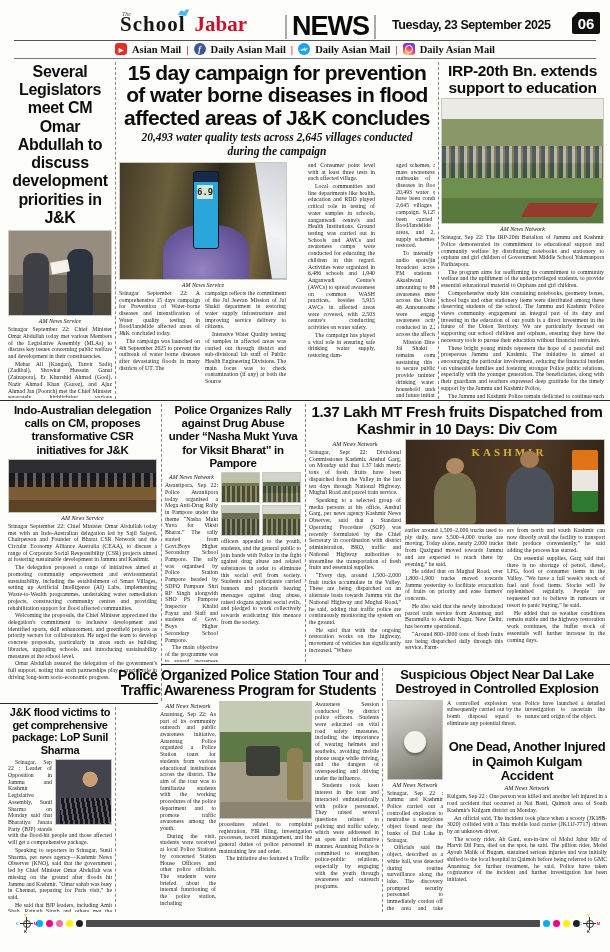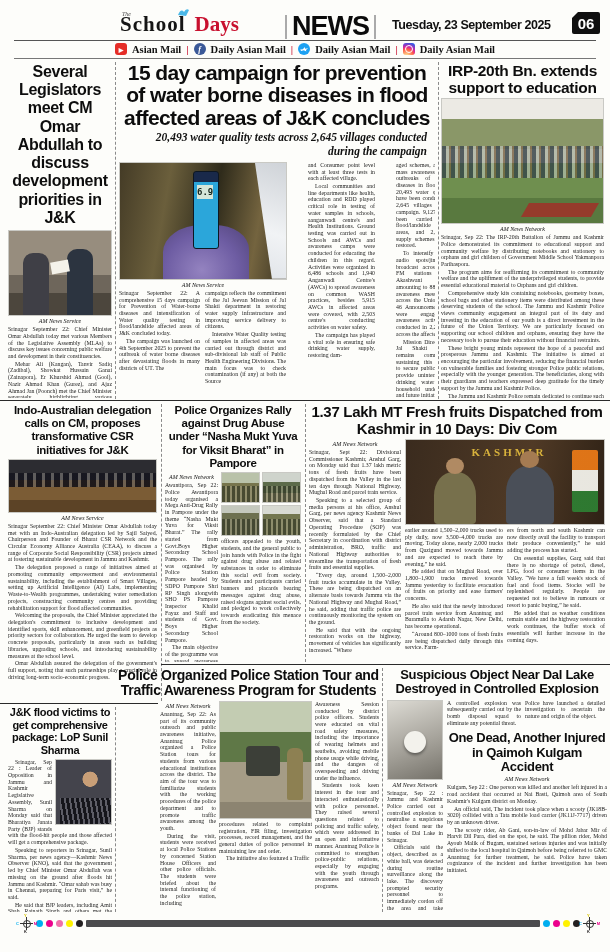--- a/index.html
+++ b/index.html
@@ -55,21 +55,21 @@
     background:linear-gradient(#978d7e 0 52%, #6e665b 52% 74%, #4c463d 74% 100%); }
   .photo-legis::before { content:""; position:absolute; left:14px; top:22px; width:26px; height:64px;
     background:#3f3f46; border-radius:10px 10px 0 0; }
   .photo-legis::after { content:""; position:absolute; right:18px; top:18px; width:26px; height:68px;
     background:#2c3440; border-radius:10px 10px 0 0; }
   .photo-legis .paper { position:absolute; left:42px; top:30px; width:18px; height:12px; background:#f4f2ea;
     transform:rotate(-10deg); z-index:2; }
 
   #art-campaign { left:119px; top:62px; width:316px; height:337px; overflow:hidden; }
   #art-campaign .hl { font-size:21px; letter-spacing:-0.6px; line-height:1.07; }
-  .subhead { font:italic 700 11.5px "Liberation Serif", serif; text-align:right; margin:1px 8px 4px; line-height:1.15; }
+  .subhead { font:italic 700 11.5px "Liberation Serif", serif; text-align:center; margin:1px 8px 4px; line-height:1.15; }
   .camp-body { display:flex; gap:21px; }
   .camp-left { width:168px; flex:none; }
   .photo-campaign { width:168px; height:118px;
     background:linear-gradient(100deg,#443b26 0%, #6b5f3c 28%, #2f2b1b 55%, #74643f 80%, #3c3523 100%); }
   .photo-campaign .swab { position:absolute; right:0; top:0; width:34%; height:100%;
     background:linear-gradient(200deg,#cfd3d8, #f1f3f5 55%, #dde1e6); clip-path:polygon(45% 0,100% 0,100% 100%,75% 100%); }
   .photo-campaign .glove { position:absolute; bottom:-6px; left:26%; width:52%; height:52%;
     background:radial-gradient(ellipse at 45% 75%, #9483c0 0%, #6e5da3 55%, #514379 100%); border-radius:45% 40% 6px 6px; }
   .photo-campaign .meter { position:absolute; left:44%; top:7%; width:24px; height:76px;
     background:linear-gradient(#19294a 0 13%, #2ba6da 13% 100%); border:1px solid #0d1722; border-radius:3px; z-index:3; }
@@ -153,21 +153,21 @@
   #art-susp .hl { font-size:13px; }
   .susp-body { display:flex; gap:4px; margin-top:3px; }
   .susp-left { width:56px; flex:none; }
   .photo-susp { width:56px; height:80px; background:linear-gradient(160deg,#dcdad3 0%, #a19e96 60%, #75726a 100%); }
   .photo-susp::before { content:""; position:absolute; left:16px; top:30px; width:22px; height:22px;
     background:#f3f2ec; border-radius:50%; box-shadow:0 2px 3px rgba(0,0,0,.4); }
   .susp-right { flex:1; }
   .susp-cols { display:flex; gap:4px; }
   .susp-colA { width:74px; flex:none; }
   .susp-colB { width:80px; flex:none; }
-  #accident-hl { font-size:13px; margin-top:4px; }
+  #accident-hl { font-size:13px; margin-top:13px; }
 
   
   .vdiv { position:absolute; width:0; border-left:1px dashed #8a8a8a; }
   #vd1 { left:115px; top:62px; height:337px; }
   #vd2 { left:438px; top:62px; height:337px; }
   #vd3 { left:161px; top:404px; height:297px; }
   #vd4 { left:305px; top:404px; height:258px; }
   #vd5 { left:115px; top:707px; height:205px; }
   #vd6 { left:382px; top:668px; height:244px; }
   .hrule { position:absolute; border-top:1px solid #2a2a2a; }
@@ -195,21 +195,21 @@
 
 <div class="page">
 
   <div class="masthead">
     <div class="logo">
       <span class="logo-the">The</span>
       <span class="logo-asian">School</span>
       <svg class="bird" width="12" height="9" viewBox="0 0 12 9">
           <path d="M0 7 Q3 0 6 4 Q8 0 11 2 L8 8 Z" fill="#4ab8e8"></path>
         </svg>
-      <span class="logo-mail">Days</span>
+      <span class="logo-mail">Jabar</span>
     </div>
     <div class="news-wrap">
       <span class="news-bar"></span>
       <span class="news-label">NEWS</span>
       <span class="news-bar"></span>
     </div>
     <div class="date">Tuesday, 23 September 2025</div>
     <div class="page-num">06</div>
   </div>
   <div class="rule" id="rule-a"></div>

